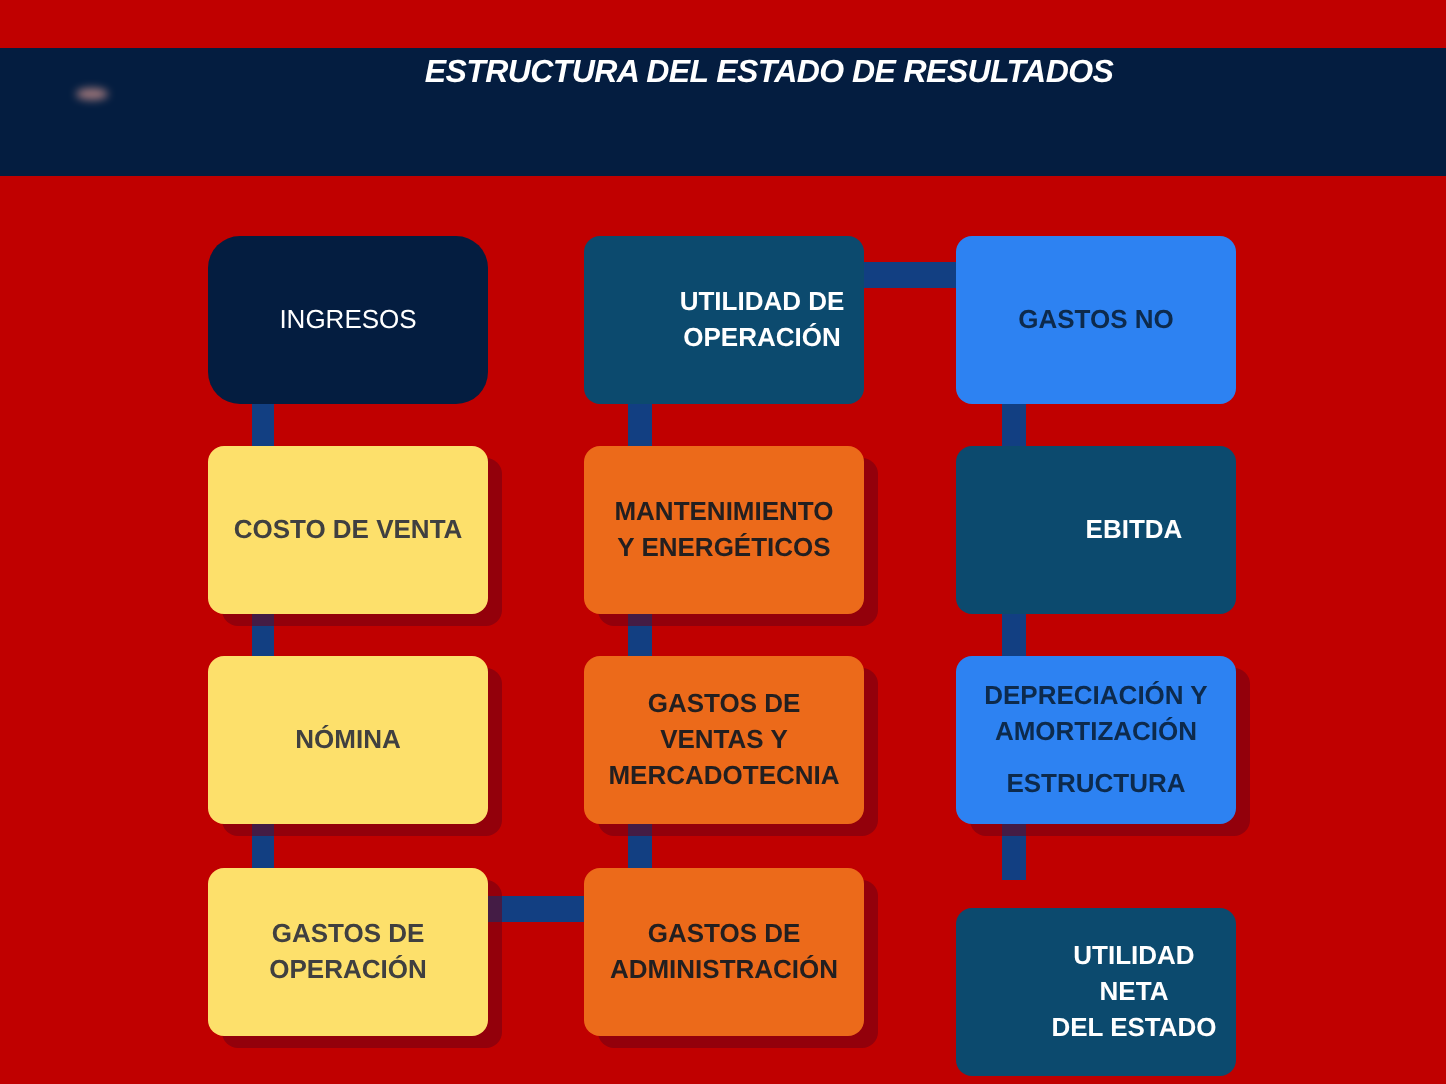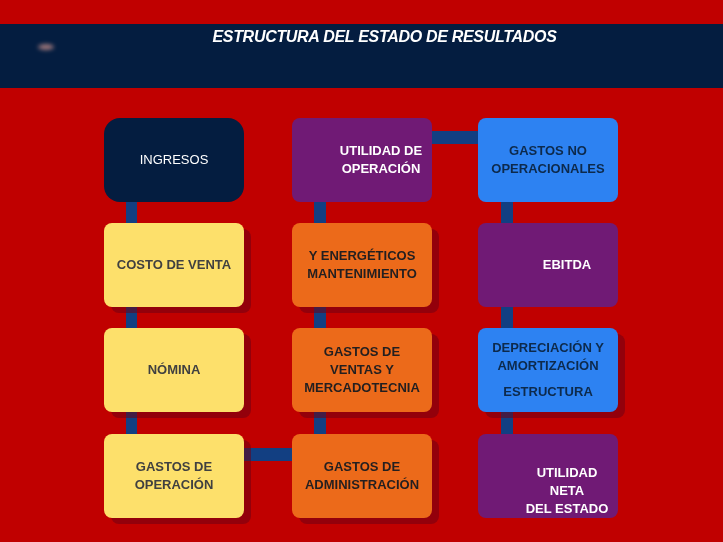--- a/index.html
+++ b/index.html
@@ -5,21 +5,21 @@
   html,body{margin:0;padding:0;}
   body{width:723px;height:542px;background:#c00000;position:relative;overflow:hidden;font-family:"DejaVu Sans","Liberation Sans",sans-serif;}
   .header{position:absolute;left:0;top:24px;width:723px;height:64px;background:#041d40;}
   .title{position:absolute;left:0;top:4px;width:723px;text-align:center;color:#fff;font-style:italic;font-weight:bold;font-size:16px;letter-spacing:-0.3px;font-family:"Liberation Sans",sans-serif;padding-left:23px;}
   .glow{position:absolute;left:38px;top:20px;width:16px;height:6px;border-radius:50%;background:#ffb0a0;opacity:0.6;filter:blur(2px);}
   .conn{position:absolute;background:#123f82;}
   .box{position:absolute;width:140px;height:84px;border-radius:8px;display:flex;flex-direction:column;align-items:center;justify-content:center;text-align:center;font-family:"Liberation Sans",sans-serif;font-weight:bold;font-size:13px;line-height:18px;box-sizing:border-box;padding:0 6px;}
   .shadow{box-shadow:7px 6px 0 rgba(110,0,20,0.55);}
   .navy{background:#041d40;color:#fff;font-weight:normal;border-radius:16px;}
   .yellow{background:#fde06b;color:#404040;}
-  .maroon{background:#701a75;color:#fff;padding-left:44px;}
+  .maroon{background:#0c4a6e;color:#fff;padding-left:44px;}
   .orange{background:#ec6a1a;color:#231f20;}
   .blue{background:#2d82f2;color:#0d2a4c;}
   .gap{margin-top:8px;}
 </style>
 </head>
 <body>
 
 <div class="header">
   <div class="glow"></div>
   <div class="title">ESTRUCTURA DEL ESTADO DE RESULTADOS</div>
@@ -43,41 +43,40 @@
 <div class="box yellow shadow" style="left:104px;top:434px;">
   <div>GASTOS  DE</div>
   <div>OPERACIÓN</div>
 </div>
 
 <div class="box maroon" style="left:292px;top:118px;">
   <div>UTILIDAD DE</div>
   <div>OPERACIÓN</div>
 </div>
 <div class="box orange shadow" style="left:292px;top:223px;">
+  <div>MANTENIMIENTO</div>
   <div>Y ENERGÉTICOS</div>
-  <div>MANTENIMIENTO</div>
 </div>
 <div class="box orange shadow" style="left:292px;top:328px;">
   <div>GASTOS  DE</div>
   <div>VENTAS Y</div>
   <div>MERCADOTECNIA</div>
 </div>
 <div class="box orange shadow" style="left:292px;top:434px;">
   <div>GASTOS  DE</div>
   <div>ADMINISTRACIÓN</div>
 </div>
 
 <div class="box blue" style="left:478px;top:118px;">
   <div>GASTOS  NO</div>
-  <div>OPERACIONALES</div>
 </div>
 <div class="box maroon" style="left:478px;top:223px;">
   <div>EBITDA</div>
 </div>
 <div class="box blue shadow" style="left:478px;top:328px;">
   <div>DEPRECIACIÓN Y</div>
   <div>AMORTIZACIÓN</div>
   <div class="gap">ESTRUCTURA</div>
 </div>
-<div class="box maroon" style="left:478px;top:434px;justify-content:flex-end;">
+<div class="box maroon" style="left:478px;top:454px;">
   <div>UTILIDAD NETA</div>
   <div>DEL ESTADO</div>
 </div>
 
 </body></html>

